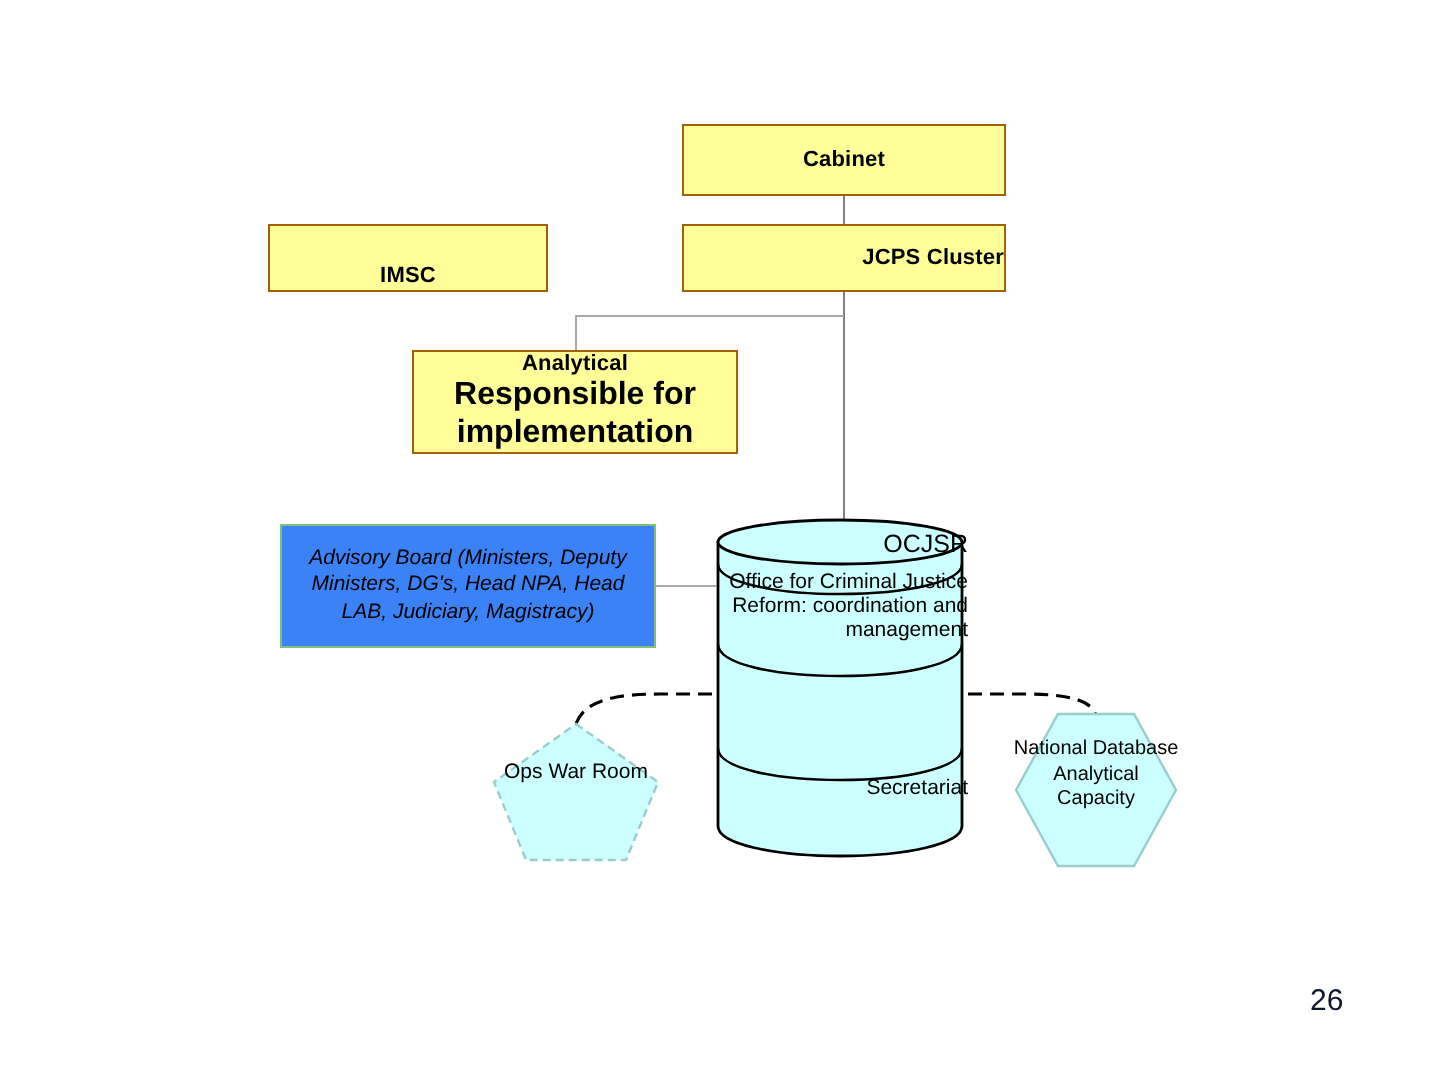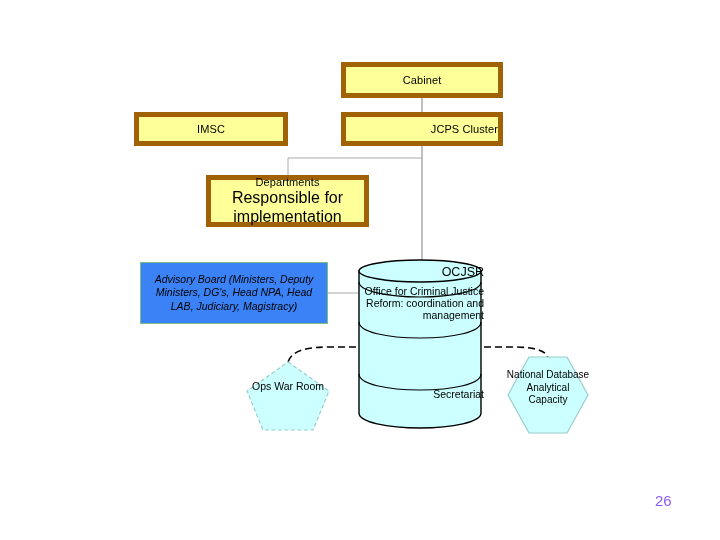--- a/index.html
+++ b/index.html
@@ -40,41 +40,42 @@
     box-sizing: border-box;
     display: flex;
     flex-direction: column;
     align-items: center;
     justify-content: center;
     text-align: center;
     line-height: 1.15;
   }
 
   .rect-node {
-    border: 5px solid #a16207;
+    border: 1px solid #a16207;
+    font-weight: bold;
   }
 
   .yellow { background: #ffff99; }
   .green  { background: #3b82f6; border: 1px solid #7fbf7f; font-style: italic; }
 
   .node .title {
     font-size: 11px;
     letter-spacing: 0.1px;
   }
   .node .sub {
     font-size: 10px;
     letter-spacing: 0px;
   }
 
   
   #node-cabinet {
     left: 341px; top: 62px; width: 162px; height: 36px;
   }
   #node-imsc {
-    left: 134px; top: 112px; width: 154px; height: 34px;
+    left: 134px; top: 112px; width: 140px; height: 34px; justify-content: flex-end;
   }
   #node-jcps {
     left: 341px; top: 112px; width: 162px; height: 34px; align-items: flex-end;
   }
   #node-departments {
     left: 206px; top: 175px; width: 163px; height: 52px;
     padding: 0 4px;
   }
   #node-advisory {
     left: 140px; top: 262px; width: 188px; height: 62px;
@@ -150,21 +151,21 @@
     text-align: center;
     font-size: 10px;
     line-height: 1.26;
   }
 
   
   #page-number {
     position: absolute;
     left: 655px; top: 492px;
     font-size: 15px;
-    color: #8b5cf6;
+    color: #0f172a;
   }
 </style>
 </head>
 <body>
 
 <div id="slide">
 
   <svg id="connectors" viewBox="0 0 720 540" xmlns="http://www.w3.org/2000/svg">
 
     <line x1="422" y1="98" x2="422" y2="112" stroke="#808080" stroke-width="1"></line>
@@ -186,21 +187,21 @@
 
   <div class="node rect-node yellow" id="node-imsc">
     <span class="title">IMSC</span>
   </div>
 
   <div class="node rect-node yellow" id="node-jcps">
     <span class="title">JCPS Cluster</span>
   </div>
 
   <div class="node rect-node yellow" id="node-departments">
-    <span class="title">Departments</span>
+    <span class="title">Analytical</span>
     <span class="sub">Responsible for implementation</span>
   </div>
 
   <div class="node green" id="node-advisory">
     <span class="sub">Advisory Board (Ministers, Deputy Ministers, DG's, Head NPA, Head LAB, Judiciary, Magistracy)</span>
   </div>
 
   <div id="node-cylinder">
     <svg id="cyl-svg" viewBox="0 0 128 172" xmlns="http://www.w3.org/2000/svg">
 

